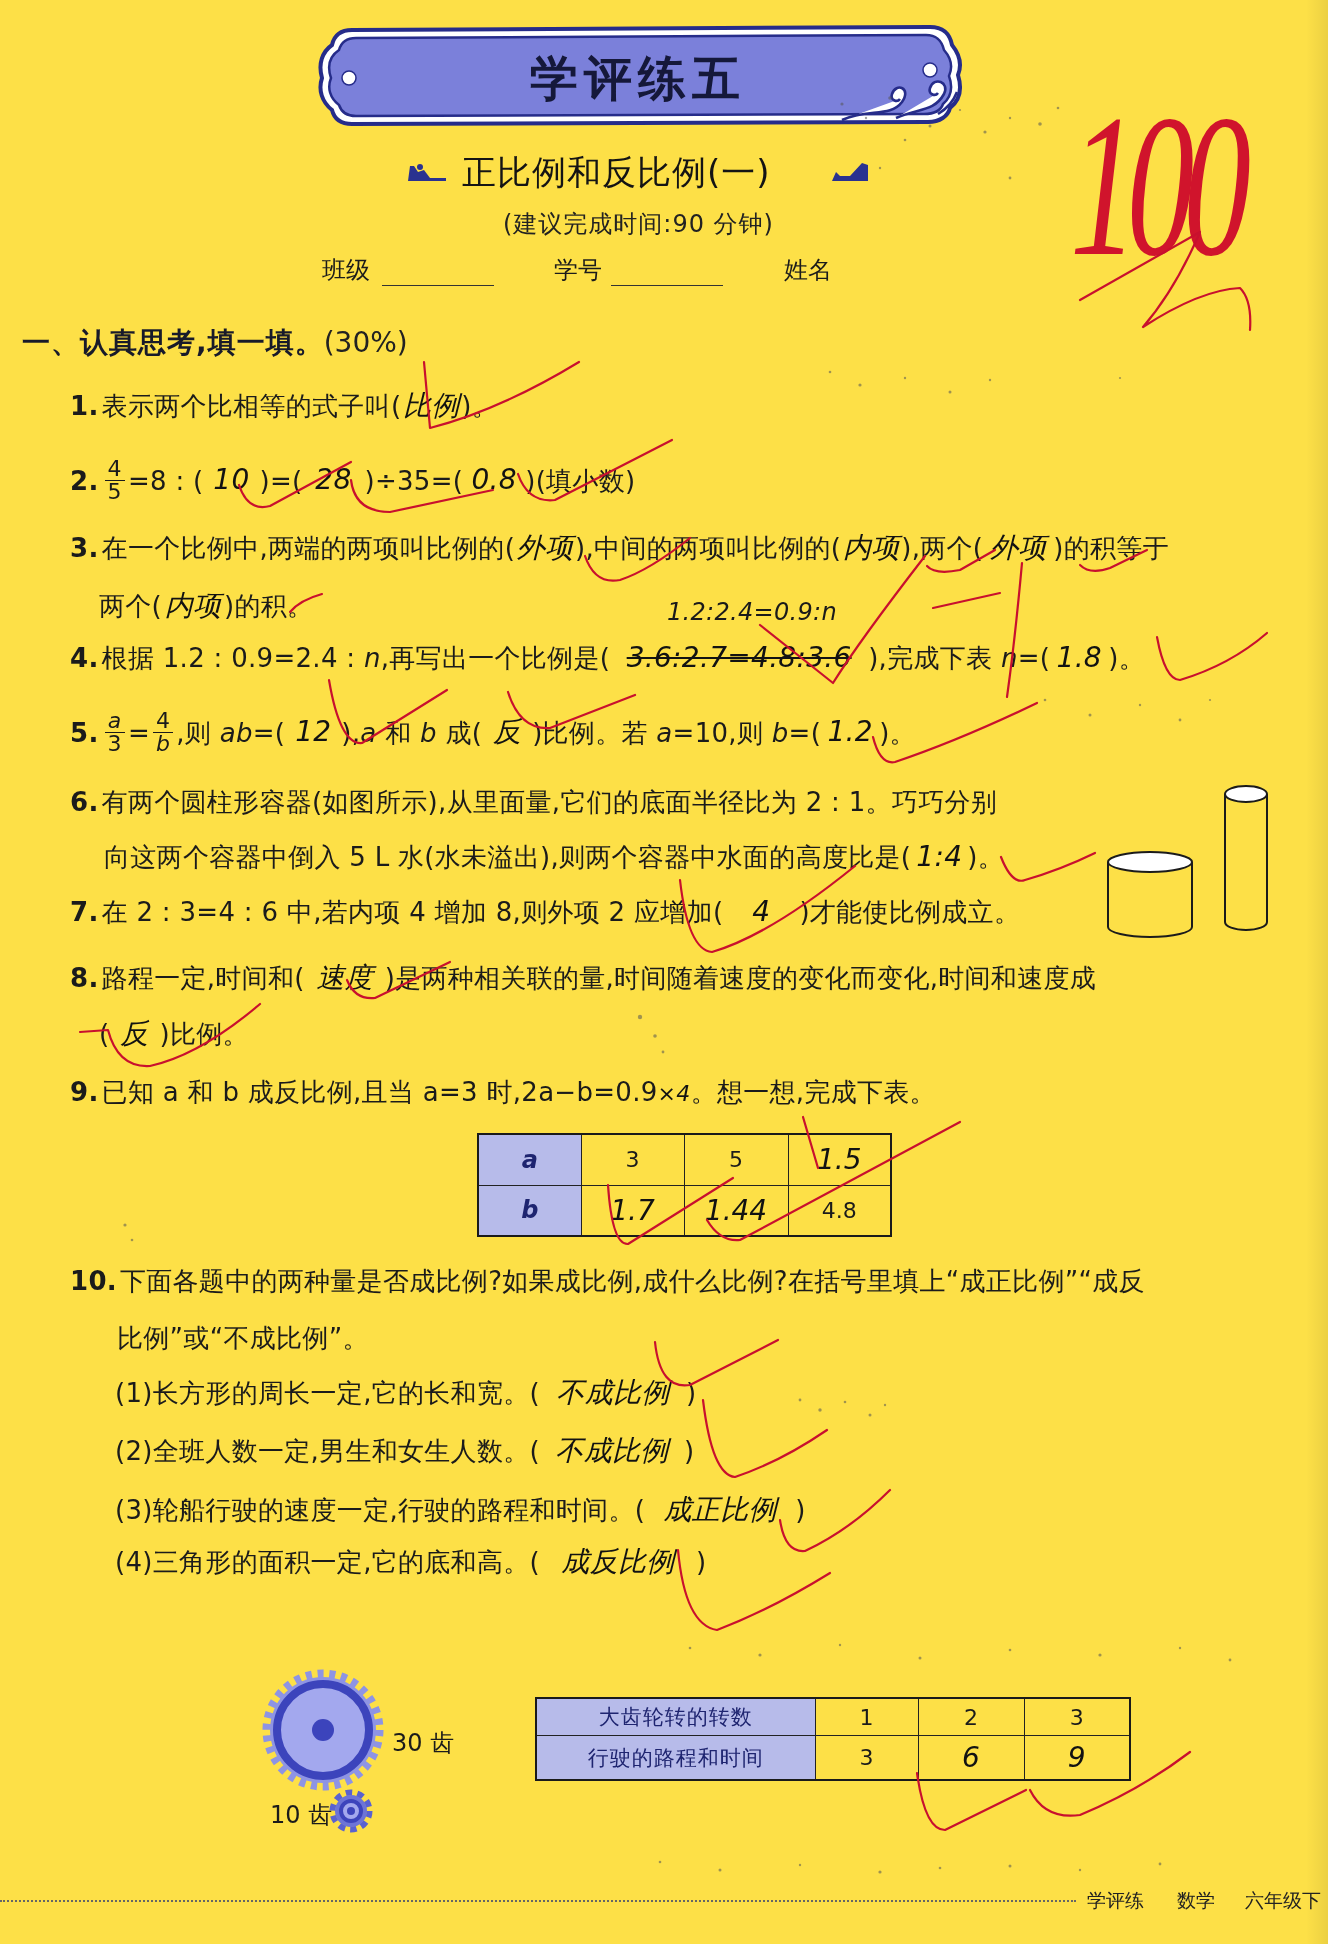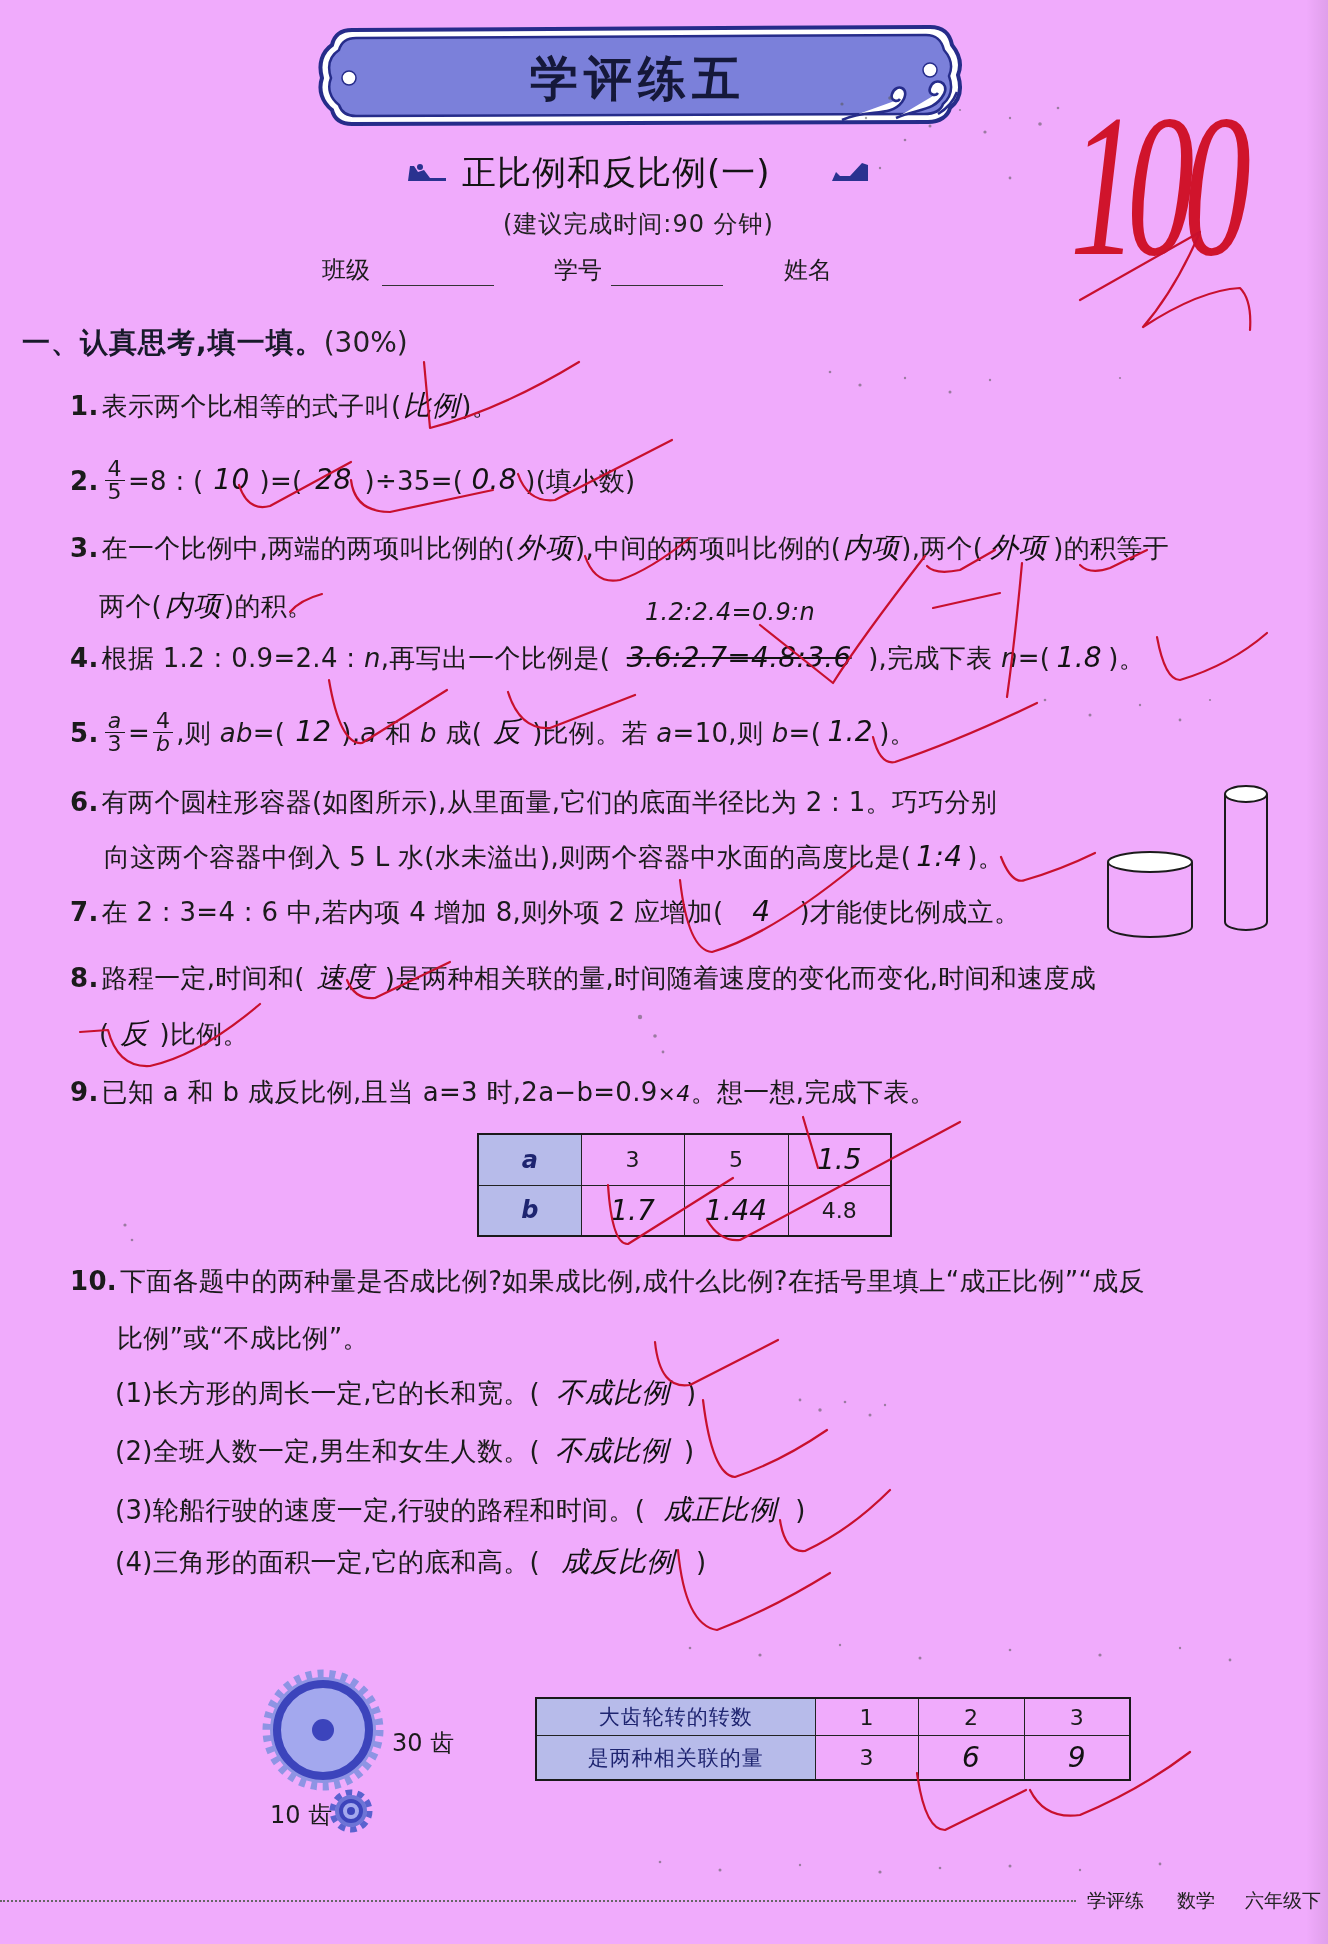--- a/index.html
+++ b/index.html
@@ -1,18 +1,18 @@
 <!DOCTYPE html>
 <html><head>
 <meta charset="utf-8">
 <style>
   html, body { margin: 0; padding: 0; background: #ffffff; }
   #page {
     position: relative; width: 1328px; height: 1944px; overflow: hidden;
-    background: #f0abfc; color: #1b1b1b;
+    background: #fde047; color: #1b1b1b;
     font-family: "DejaVu Sans", "Liberation Sans", sans-serif;
   }
   .gfx, .marks { position: absolute; left: 0; top: 0; width: 1328px; height: 1944px; pointer-events: none; }
   .marks path { fill: none; stroke: #c8102e; stroke-width: 2.2; stroke-linecap: round; stroke-linejoin: round; }
   .edge-shade { position: absolute; left: 1306px; top: 0; width: 22px; height: 1944px;
     background: linear-gradient(to right, rgba(0,0,0,0), rgba(0,0,0,0.07)); }
 
   .banner-title { position: absolute; left: 320px; top: 48px; width: 636px; text-align: center;
     font-size: 48px; line-height: 60px; font-weight: bold; letter-spacing: 6px; color: #15183a; }
   .subtitle { position: absolute; left: 462px; top: 150px; font-size: 34px; line-height: 44px; color: #141414; letter-spacing: 1px; }
@@ -178,21 +178,21 @@
     <span class="qnum">2.</span><span class="frac"><span class="num">4</span><span>5</span></span><span>=8 : (</span><span class="blank hw" style="width:56px">10</span><span>)=(</span><span class="blank hw" style="width:62px">28</span><span>)÷35=(</span><span class="blank hw" style="width:62px">0.8</span><span>)(填小数)</span>
   </div>
 
   <div class="line" style="left:70px;top:528px">
     <span class="qnum">3.</span><span>在一个比例中,两端的两项叫比例的(</span><span class="blank hw" style="width:60px">外项</span><span>),中间的两项叫比例的(</span><span class="blank hw" style="width:60px">内项</span><span>),两个(</span><span class="blank hw" style="width:70px">外项</span><span>)的积等于</span>
   </div>
   <div class="line" style="left:99px;top:586px">
     <span>两个(</span><span class="blank hw" style="width:62px">内项</span><span>)的积。</span>
   </div>
 
-  <div class="line scratch" style="left:645px;top:592px">1.2:2.4=0.9:n</div>
+  <div class="line scratch" style="left:667px;top:592px">1.2:2.4=0.9:n</div>
   <div class="line" style="left:70px;top:638px">
     <span class="qnum">4.</span><span>根据 1.2 : 0.9=2.4 : </span><span class="var">n</span><span>,再写出一个比例是(</span><span class="blank hw strike" style="width:258px">3.6:2.7=4.8:3.6</span><span>),完成下表 </span><span class="var">n</span><span>=(</span><span class="blank hw" style="width:58px">1.8</span><span>)。</span>
   </div>
 
   <div class="line" style="left:70px;top:712px">
     <span class="qnum">5.</span><span class="frac"><span class="num var">a</span><span>3</span></span><span>=</span><span class="frac"><span class="num">4</span><span class="var">b</span></span><span>,则 </span><span class="var">ab</span><span>=(</span><span class="blank hw" style="width:56px">12</span><span>),</span><span class="var">a</span><span> 和 </span><span class="var">b</span><span> 成(</span><span class="blank hw" style="width:50px">反</span><span>)比例。若 </span><span class="var">a</span><span>=10,则 </span><span class="var">b</span><span>=(</span><span class="blank hw" style="width:58px">1.2</span><span>)。</span>
   </div>
 
   <div class="line" style="left:70px;top:782px">
     <span class="qnum">6.</span><span>有两个圆柱形容器(如图所示),从里面量,它们的底面半径比为 2 : 1。巧巧分别</span>
@@ -268,21 +268,21 @@
         <col style="width:106px">
       </colgroup>
     <tbody>
         <tr>
       <td class="hd txt-cell">大齿轮转的转数</td>
       <td>1</td>
       <td>2</td>
       <td>3</td>
     </tr>
     <tr>
-      <td class="hd txt-cell">是两种相关联的量</td>
+      <td class="hd txt-cell">行驶的路程和时间</td>
       <td>3</td>
       <td><span class="hw">6</span></td>
       <td><span class="hw">9</span></td>
     </tr>
   </tbody>
     </table>
 
   <div class="footer-rule"></div>
   <div class="footer-item" style="left:1087px">学评练</div>
   <div class="footer-item" style="left:1177px">数学</div>

